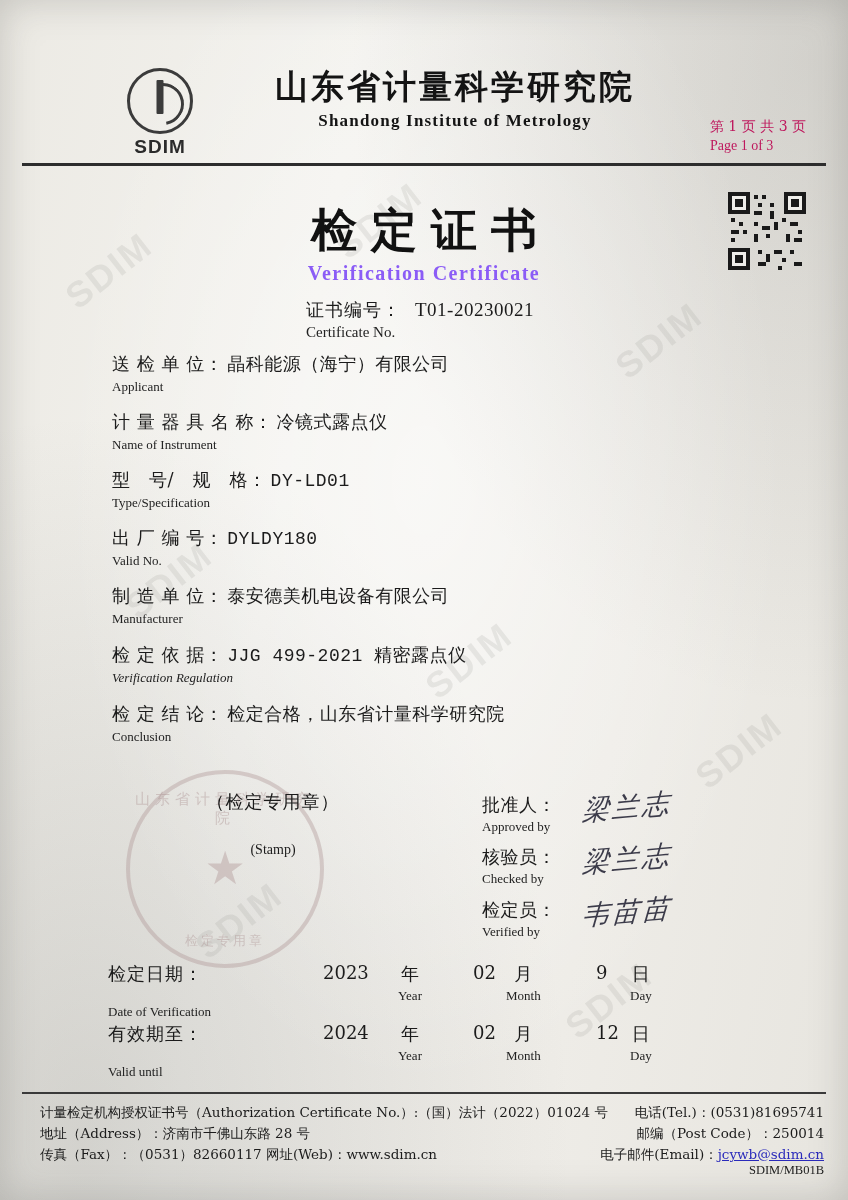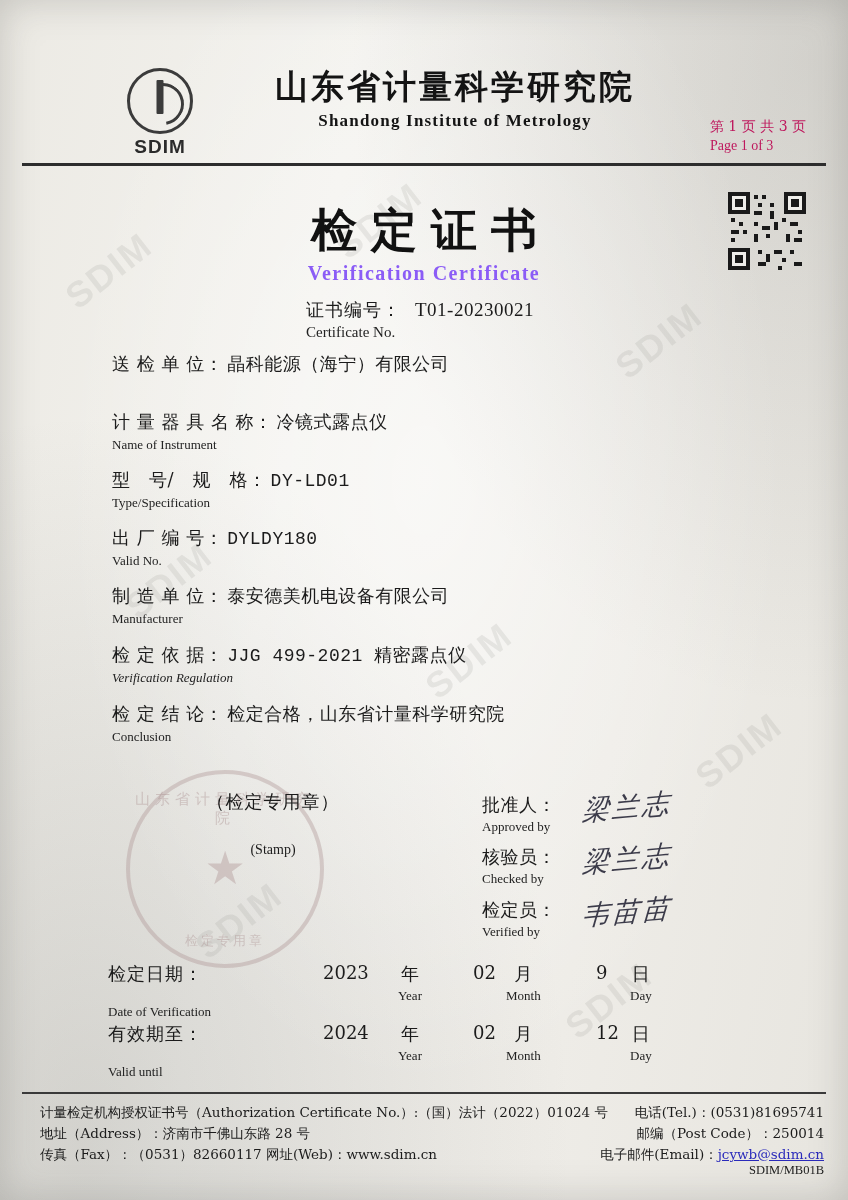--- a/index.html
+++ b/index.html
@@ -475,20 +475,21 @@
       <span class="cn">证书编号：</span><span class="val">T01-20230021</span>
     </div>
     <div class="en">Certificate No.</div>
   </div>
 
   <div class="field" style="top:352px;">
     <div class="line1">
       <span class="lbl-cn">送 检 单 位：</span>
       <span class="val">晶科能源（海宁）有限公司</span>
     </div>
+    <div class="lbl-en">Applicant</div>
   </div>
 
   <div class="field" style="top:410px;">
     <div class="line1">
       <span class="lbl-cn">计 量 器 具 名 称：</span>
       <span class="val">冷镜式露点仪</span>
     </div>
     <div class="lbl-en">Name of Instrument</div>
   </div>
 

